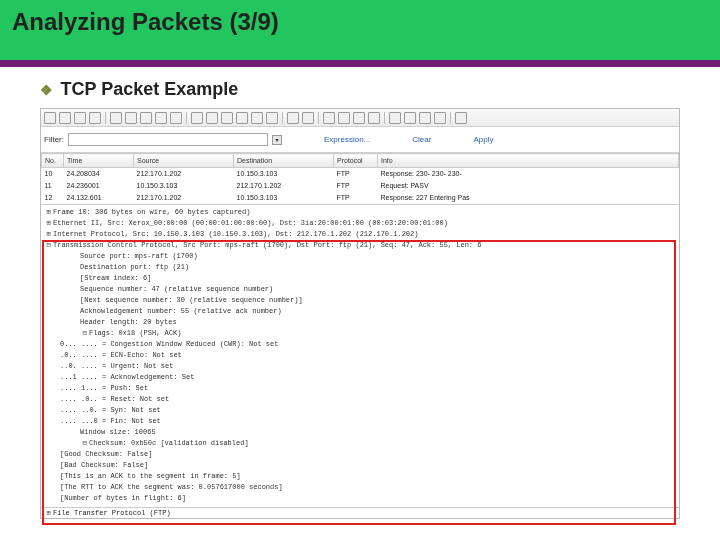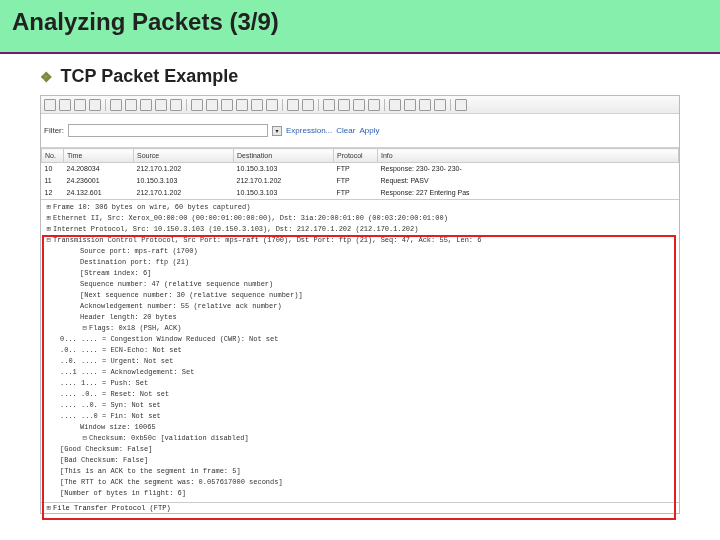--- a/index.html
+++ b/index.html
@@ -1,27 +1,27 @@
 <!DOCTYPE html>
 <html><head>
 <meta charset="utf-8">
 <style>
   * { box-sizing: border-box; margin: 0; padding: 0; }
   body { font-family: Arial, sans-serif; width: 720px; height: 540px; background: #fff; overflow: hidden; }
-  .slide-title { font-size: 24px; font-weight: bold; padding: 8px 12px 16px; border-bottom: 2px solid #701a75; background: #86efac; color: #222; }
+  .slide-title { font-size: 24px; font-weight: bold; padding: 8px 12px 24px; border-bottom: 7px solid #701a75; background: #22c55e; color: #222; }
   .subtitle { font-size: 18px; font-weight: bold; padding: 12px 0 6px 40px; color: #222; }
   .bullet { color: #7a8a3a; margin-right: 8px; font-size: 14px; vertical-align: middle; }
   .app { margin: 2px 40px 0 40px; border: 1px solid #bbb; background: #fff; font-size: 8px; color: #222; }
   .toolbar { display: flex; align-items: center; gap: 3px; padding: 2px 3px; border-bottom: 1px solid #d0d0d0; background: linear-gradient(#fafafa,#ececec); height: 18px; }
   .tb-icon { width: 12px; height: 12px; border: 1px solid #999; background: #f0f0f0; border-radius: 1px; }
   .tb-sep { width: 1px; height: 12px; background: #bbb; margin: 0 1px; }
-  .filter-row { display: flex; align-items: center; gap: 4px; padding: 2px 3px; border-bottom: 1px solid #d0d0d0; height: 34px; }
+  .filter-row { display: flex; align-items: center; gap: 4px; padding: 2px 3px; border-bottom: 1px solid #d0d0d0; height: 26px; }
   .filter-label { font-size: 8px; color: #333; }
   .filter-input { flex: 0 0 200px; height: 13px; border: 1px solid #aaa; background: #fff; font-size: 8px; padding: 0 2px; }
-  .filter-btn { font-size: 8px; color: #2a5db0; cursor: pointer; }
+  .filter-btn { font-size: 8px; color: #2a5db0; cursor: pointer; margin-left: 38px; }
   .dd { width: 10px; height: 10px; border: 1px solid #999; background: #e8e8e8; display: inline-flex; align-items: center; justify-content: center; font-size: 6px; }
   table.packet-list { width: 100%; border-collapse: collapse; font-size: 7px; table-layout: fixed; }
   table.packet-list th { text-align: left; padding: 1px 3px; border: 1px solid #ccc; background: linear-gradient(#fff,#e8e8e8); font-weight: normal; color: #333; height: 14px; overflow: hidden; }
   table.packet-list td { padding: 1px 3px; white-space: nowrap; overflow: hidden; height: 12px; }
   .c-no { width: 22px; }
   .c-time { width: 70px; }
   .c-src { width: 100px; }
   .c-dst { width: 100px; }
   .c-proto { width: 44px; }
   .details { border-top: 1px solid #ccc; padding: 2px 3px 3px; font-family: "Courier New", monospace; font-size: 7px; line-height: 11px; color: #333; position: relative; }

